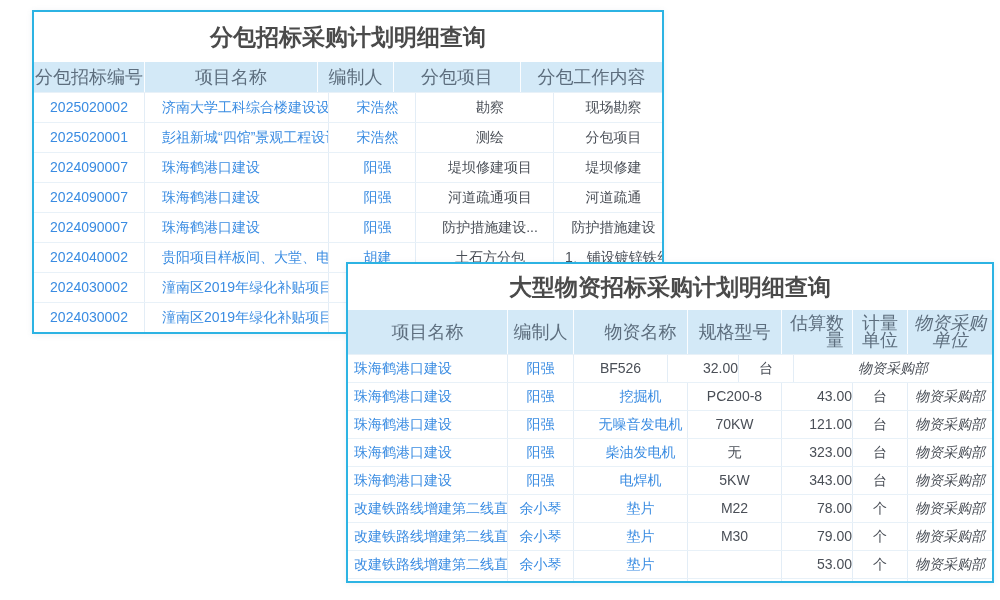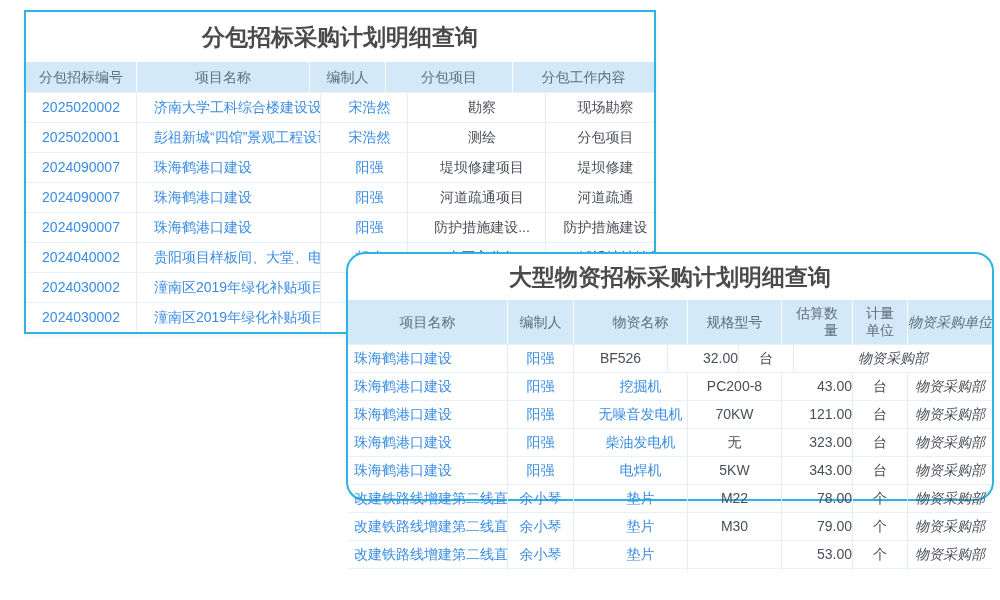--- a/index.html
+++ b/index.html
@@ -6,29 +6,29 @@
   body{
     width:1000px;height:600px;position:relative;overflow:hidden;
     background:#ffffff;
     font-family:"Liberation Sans","DejaVu Sans",sans-serif;
   }
   .panel{
     position:absolute;background:#ffffff;
     border:2px solid #2cb3e3;box-sizing:border-box;
     box-shadow:0 1px 6px rgba(80,120,150,0.10);
   }
-  .panel1{left:24px;top:10px;width:632px;height:324px;z-index:1;}
-  .panel2{left:346px;top:252px;width:648px;height:249px;z-index:2;border-radius:19px;}
+  .panel1{left:32px;top:10px;width:632px;height:324px;z-index:1;}
+  .panel2{left:346px;top:262px;width:648px;height:321px;z-index:2;}
   .panel-title{
     text-align:center;font-size:23px;font-weight:bold;color:#4a4a4a;
     white-space:nowrap;overflow:hidden;
   }
   .panel1 .panel-title{height:50px;line-height:50px;}
   .panel2 .panel-title{height:46px;line-height:46px;}
-  .thead{display:flex;background:#d3e9f7;color:#5d6e7e;font-size:14px;}
+  .thead{display:flex;background:#d3e9f7;color:#5d6e7e;font-size:18px;}
   .panel1 .thead{height:30px;}
   .panel2 .thead{height:44px;}
   .hcell{
     display:flex;align-items:center;justify-content:center;
     text-align:center;white-space:pre-line;line-height:17px;
     box-sizing:border-box;border-right:1px solid rgba(255,255,255,0.9);
     overflow:hidden;
   }
   .hcell:last-child{border-right:none;}
   .trow{display:flex;border-top:1px solid #e8f1f8;box-sizing:border-box;}

